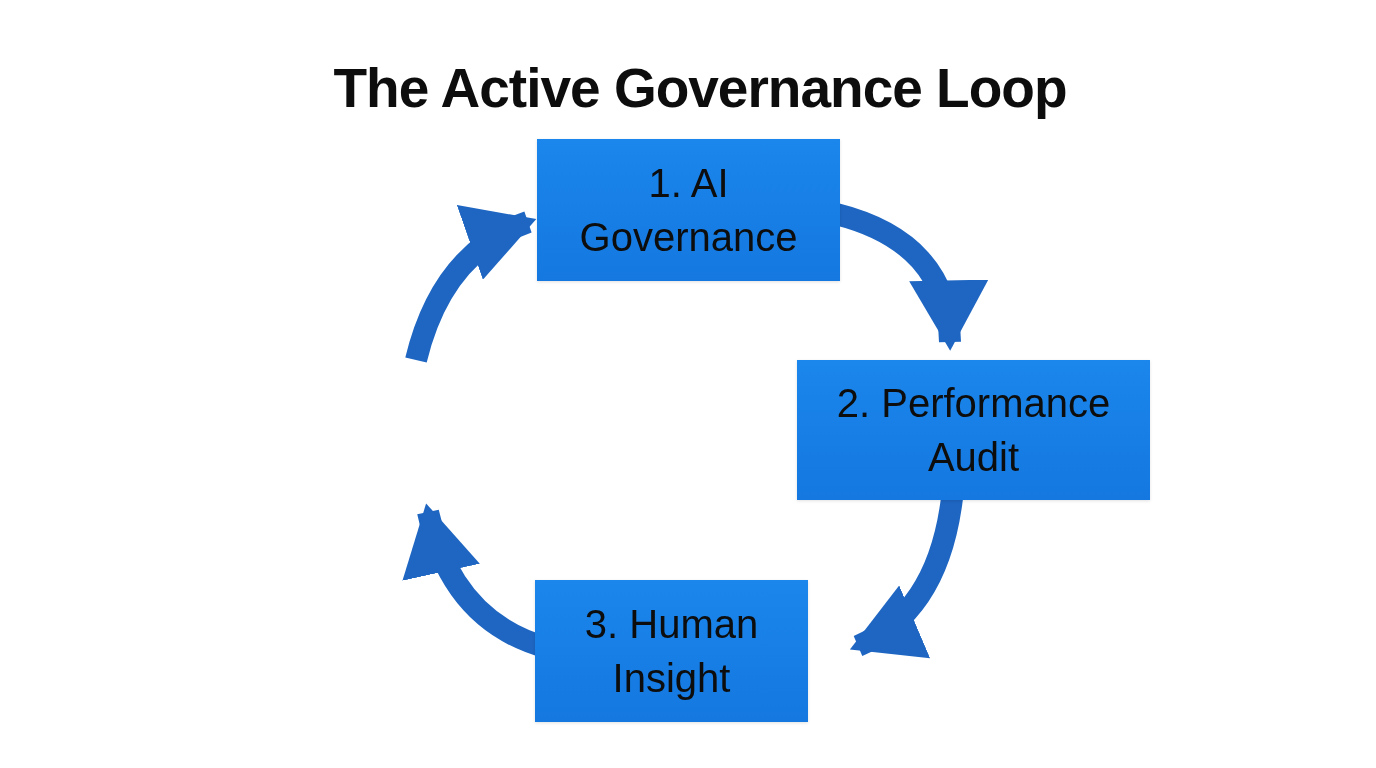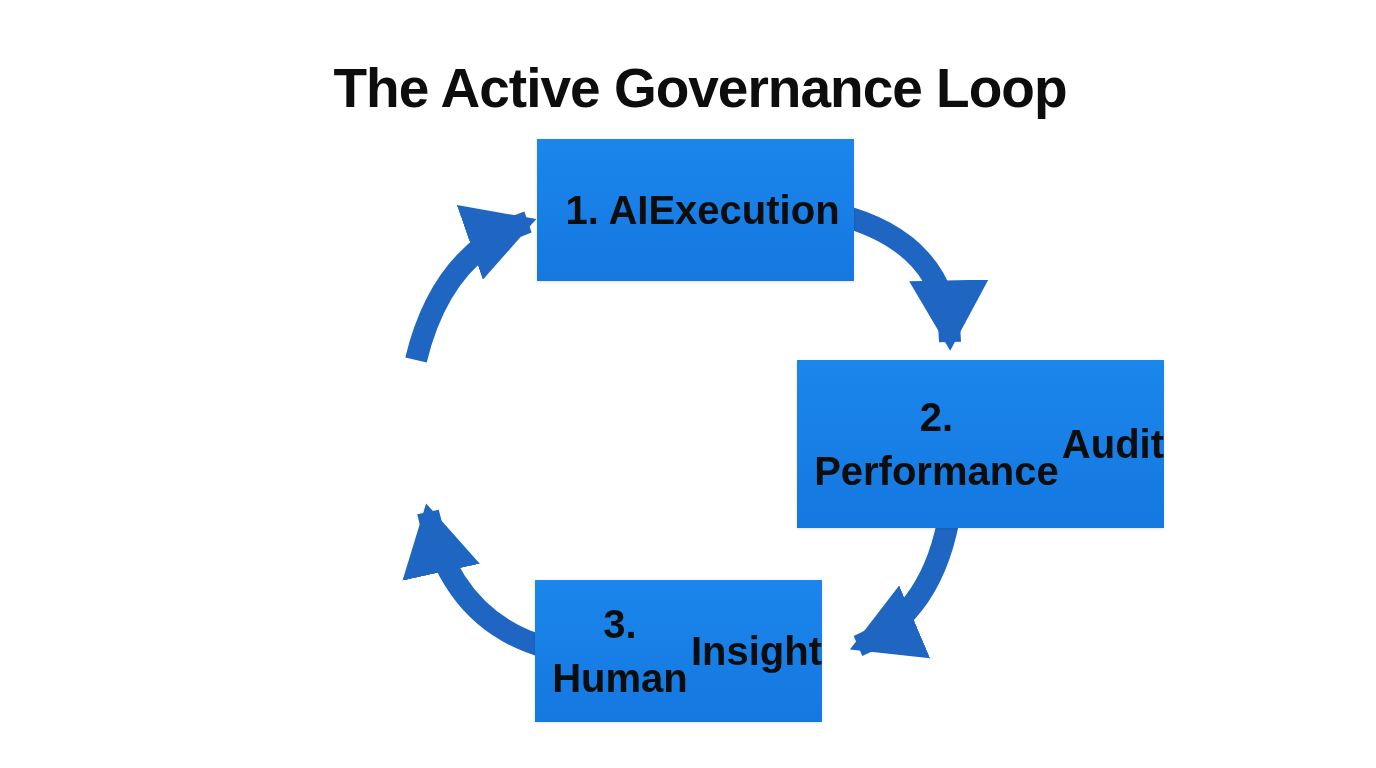--- a/index.html
+++ b/index.html
@@ -36,35 +36,34 @@
   .arrow-layer{
     position:absolute;
     left:0;top:0;
     width:1376px;height:768px;
     z-index:1;
   }
   .node{
     position:absolute;
     z-index:2;
     display:flex;
-    flex-direction:row;
+    flex-direction:column;
     align-items:center;
     justify-content:center;
     background:linear-gradient(180deg,var(--box-fill-top),var(--box-fill-bottom));
     color:var(--text-color);
-    font-weight:700;
+    font-weight:400;
     font-size:40px;
     line-height:1.35;
     text-align:center;
     box-shadow:0 1px 3px rgba(0,0,0,0.12);
-    padding-left:14px;
   }
   .node span{display:block;}
   .node-1{left:537px;top:139px;width:303px;height:142px;}
-  .node-2{left:797px;top:360px;width:353px;height:168px;}
+  .node-2{left:797px;top:360px;width:353px;height:140px;}
   .node-3{left:535px;top:580px;width:273px;height:142px;}
   .node-4{left:240px;top:362px;width:322px;height:138px;}
 </style>
 </head>
 <body>
 
 <div class="canvas">
 
   <h1 class="diagram-title">The Active Governance Loop</h1>
 
@@ -75,21 +74,21 @@
       </marker>
     </defs>
     <path d="M 836 214 Q 948 242 950 342" style="fill:none;stroke:var(--arrow-color);stroke-width:22;" marker-end="url(#arrowhead)"></path>
     <path d="M 952 498 Q 938 612 858 646" style="fill:none;stroke:var(--arrow-color);stroke-width:22;" marker-end="url(#arrowhead)"></path>
     <path d="M 548 648 Q 452 622 428 512" style="fill:none;stroke:var(--arrow-color);stroke-width:22;" marker-end="url(#arrowhead)"></path>
     <path d="M 416 360 Q 442 252 528 222" style="fill:none;stroke:var(--arrow-color);stroke-width:22;" marker-end="url(#arrowhead)"></path>
   </svg>
 
   <div class="node node-1">
     <span>1. AI</span>
-    <span>Execution</span>
+    <span>Governance</span>
   </div>
 
   <div class="node node-2">
     <span>2. Performance</span>
     <span>Audit</span>
   </div>
 
   <div class="node node-3">
     <span>3. Human</span>
     <span>Insight</span>

